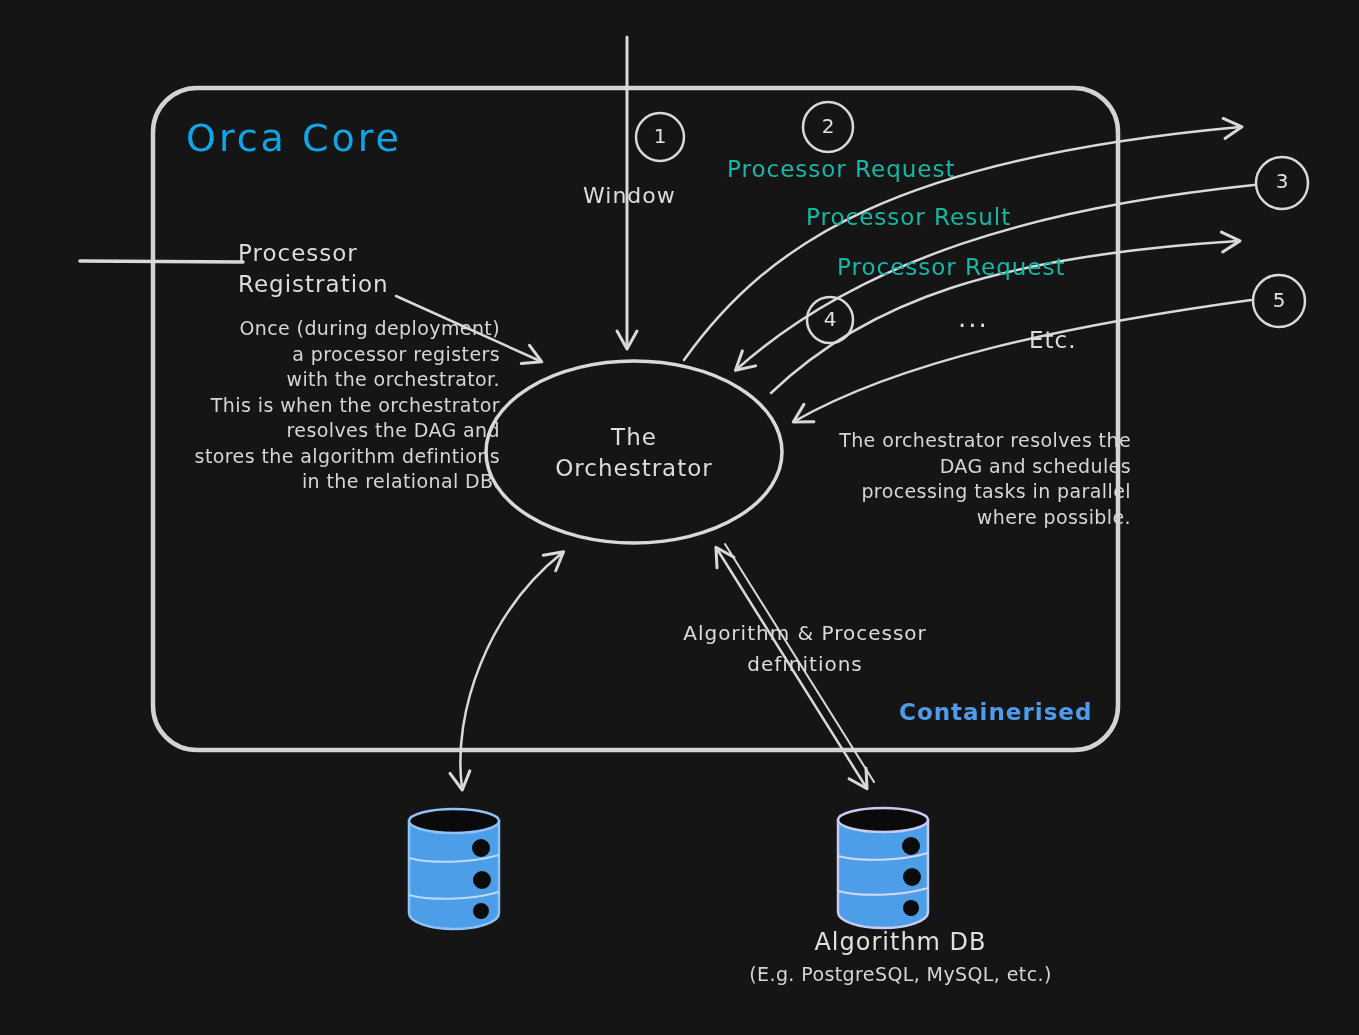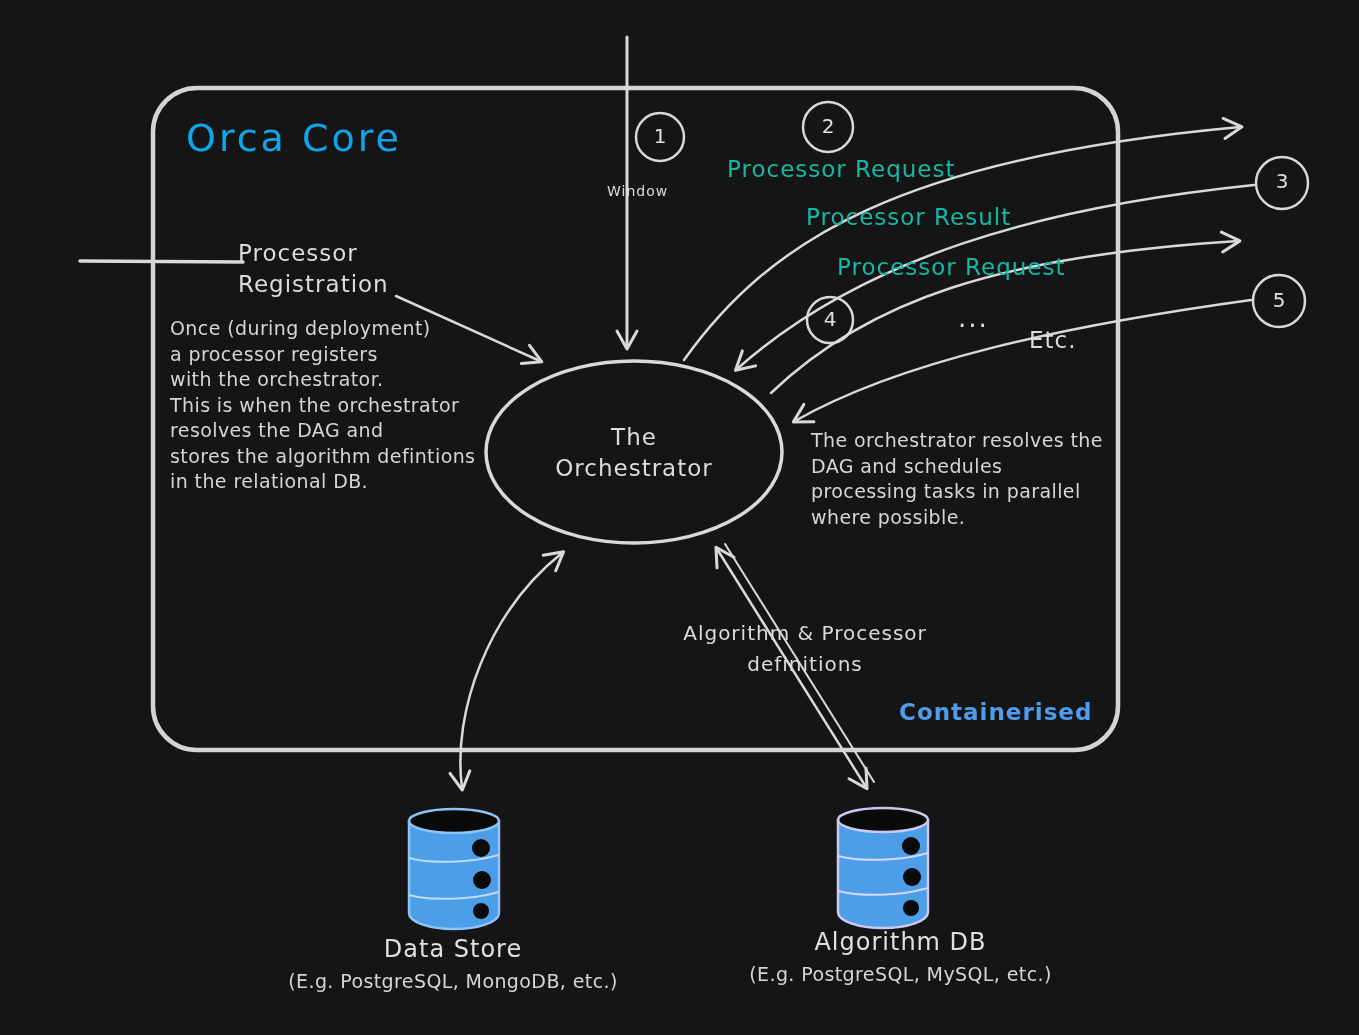--- a/index.html
+++ b/index.html
@@ -13,29 +13,29 @@
   }
   .stage svg{position:absolute;left:0;top:0;}
   .txt{position:absolute;white-space:pre-line;}
   .title{left:186px;top:116px;font-size:38px;letter-spacing:3px;color:#0ea5e9;}
   .num{width:30px;text-align:center;font-size:20px;color:#e0e0e0;}
   .num1{left:645px;top:124px;}
   .num2{left:813px;top:114px;}
   .num3{left:1267px;top:169px;}
   .num4{left:815px;top:307px;}
   .num5{left:1264px;top:288px;}
-  .window-label{left:583px;top:183px;font-size:14px;letter-spacing:1px;margin-left:24px;}
+  .window-label{left:583px;top:183px;font-size:22px;letter-spacing:1px;}
   .flow-label{font-size:23px;letter-spacing:1px;color:#14b8a6;}
   .pr1{left:727px;top:156px;}
   .presult{left:806px;top:204px;}
   .pr2{left:837px;top:254px;}
   .ellipsis{left:958px;top:303px;font-size:26px;letter-spacing:2px;color:#dedede;}
   .etc-label{left:1029px;top:327px;font-size:23px;letter-spacing:1px;}
   .preg{left:238px;top:238px;width:170px;font-size:23px;line-height:31px;letter-spacing:1px;}
-  .note{font-size:19px;line-height:25.5px;letter-spacing:.4px;color:#d6d6d6;}
+  .note{font-size:19px;line-height:25.5px;letter-spacing:.4px;color:#d6d6d6;text-align:right;}
   .reg-note{left:170px;top:316px;width:330px;}
   .sched-note{left:811px;top:428px;width:320px;}
   .orch-label{left:534px;top:422px;width:200px;text-align:center;font-size:23px;line-height:31px;letter-spacing:1px;}
   .win-res{left:377px;top:640px;font-size:24px;letter-spacing:1px;}
   .algo-def{left:662px;top:618px;width:286px;text-align:center;font-size:20px;line-height:31px;letter-spacing:1px;}
   .containerised{left:899px;top:699px;font-size:23px;letter-spacing:1px;font-weight:bold;}
   .caption{position:absolute;text-align:center;}
   .ds-caption{left:283px;top:935px;width:340px;}
   .rdb-caption{left:728px;top:928px;width:345px;}
   .caption .db-name{font-size:24px;letter-spacing:1px;color:#e0e0e0;}
@@ -130,23 +130,19 @@
   <div class="txt note sched-note">The orchestrator resolves the
 DAG and schedules
 processing tasks in parallel
 where possible.</div>
 
   <div class="txt algo-def">Algorithm &amp; Processor
 definitions</div>
 
   <div class="txt containerised" style="color: rgb(78, 156, 235);">Containerised</div>
 
-  <div class="caption ds-caption">
-    <div class="db-name">Data Store</div>
-    <div class="db-examples">(E.g. PostgreSQL, MongoDB, etc.)</div>
-  </div>
 
   <div class="caption rdb-caption">
     <div class="db-name">Algorithm DB</div>
     <div class="db-examples">(E.g. PostgreSQL, MySQL, etc.)</div>
   </div>
 
 </div>
 
 </body></html>

